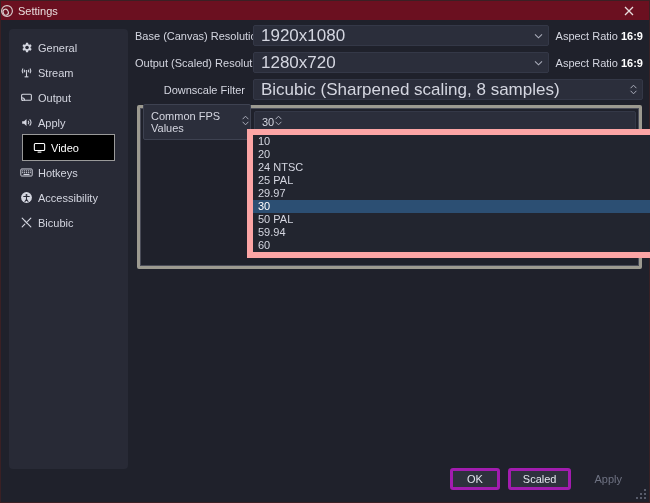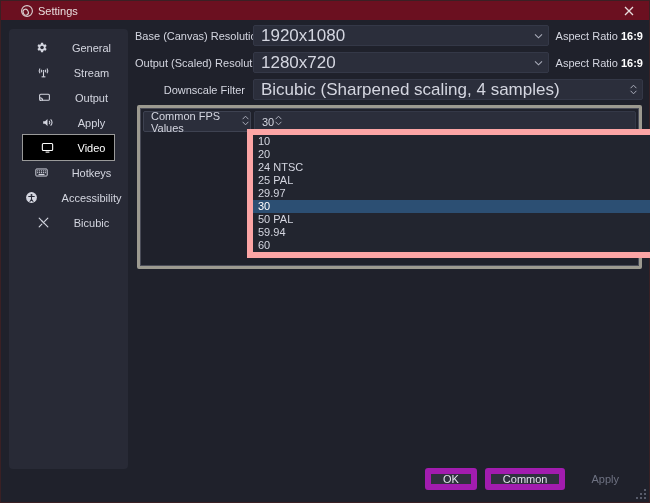--- a/index.html
+++ b/index.html
@@ -27,21 +27,21 @@
     width: 648px;
     height: 19px;
     background: #6b1020;
     display: flex;
     align-items: center;
   }
   #titlebar .tb-left {
     display: flex;
     align-items: center;
     gap: 5px;
-    padding-left: 20px;
+    padding-left: 0;
     flex: 1;
     min-width: 0;
   }
   .obs-logo {
     width: 12px; height: 12px;
     flex: 0 0 auto;
     display: block;
   }
   #title-text {
     color: #e8dede;
@@ -69,25 +69,24 @@
     border-radius: 4px;
     padding-top: 6px;
   }
   .nav-item {
     position: relative;
     height: 25px;
     margin: 0 1px;
     display: flex;
     align-items: center;
     padding-left: 9px;
-    gap: 23px;
+    gap: 5px;
     color: #d4d6e0;
     font-size: 11px;
     white-space: nowrap;
-    justify-content: center;
   }
   .nav-item .nav-ico {
     width: 14px;
     height: 14px;
     flex: 0 0 14px;
     display: flex;
     align-items: center;
     justify-content: center;
   }
   .nav-item .nav-ico svg { display: block; }
@@ -180,21 +179,21 @@
     left: 3px;
     top: 3px;
     right: 3px;
     height: 21px;
     display: flex;
     align-items: center;
   }
   .fps-mode-combo {
     width: 108px;
     flex: 0 0 108px;
-    height: 21px;
+    height: 36px;
     background: #2b2e3b;
     border: 1px solid #3e4251;
     border-radius: 2px;
     display: flex;
     align-items: center;
     color: #d4d6e0;
     font-size: 11px;
     padding-left: 7px;
   }
   .fps-value-combo {
@@ -242,21 +241,21 @@
     bottom: 12px;
     display: flex;
     align-items: center;
     gap: 8px;
   }
   .btn {
     height: 22px;
     min-width: 50px;
     padding: 0 12px;
     background: #2e313d;
-    border: 6px solid #a21caf;
+    border: 3px solid #a21caf;
     border-radius: 3px;
     color: #e2e4ec;
     font-size: 11px;
     display: flex;
     align-items: center;
     justify-content: center;
   }
   .btn.disabled {
     background: transparent;
     border-color: transparent;
@@ -431,21 +430,21 @@
         </span>
       </div>
       <span class="aspect">
         <span>Aspect Ratio </span><b>16:9</b>
       </span>
     </div>
 
     <div class="form-row">
       <span class="row-label">Downscale Filter</span>
       <div class="combo">
-        <span class="combo-text">Bicubic (Sharpened scaling, 4 samples)</span>
+        <span class="combo-text">Bicubic (Sharpened scaling, 8 samples)</span>
         <span class="arrow-box">
           <svg width="9" height="13" viewBox="0 0 9 13">
             <path d="M1.6 5.2L4.5 2.2L7.4 5.2" fill="none" stroke="#a8abb8" stroke-width="1"></path>
             <path d="M1.6 7.8L4.5 10.8L7.4 7.8" fill="none" stroke="#a8abb8" stroke-width="1"></path>
           </svg>
         </span>
       </div>
     </div>
 
   </div>
@@ -481,21 +480,21 @@
     <div class="opt">25 PAL</div>
     <div class="opt">29.97</div>
     <div class="opt sel">30</div>
     <div class="opt">50 PAL</div>
     <div class="opt">59.94</div>
     <div class="opt">60</div>
   </div>
 
   <div id="footer">
     <div class="btn">OK</div>
-    <div class="btn">Common</div>
+    <div class="btn">Scaled</div>
     <div class="btn disabled">Apply</div>
   </div>
 
   <div id="grip">
     <i style="right:0;bottom:0"></i>
     <i style="right:4px;bottom:0"></i>
     <i style="right:8px;bottom:0"></i>
     <i style="right:0;bottom:4px"></i>
     <i style="right:4px;bottom:4px"></i>
     <i style="right:0;bottom:8px"></i>

